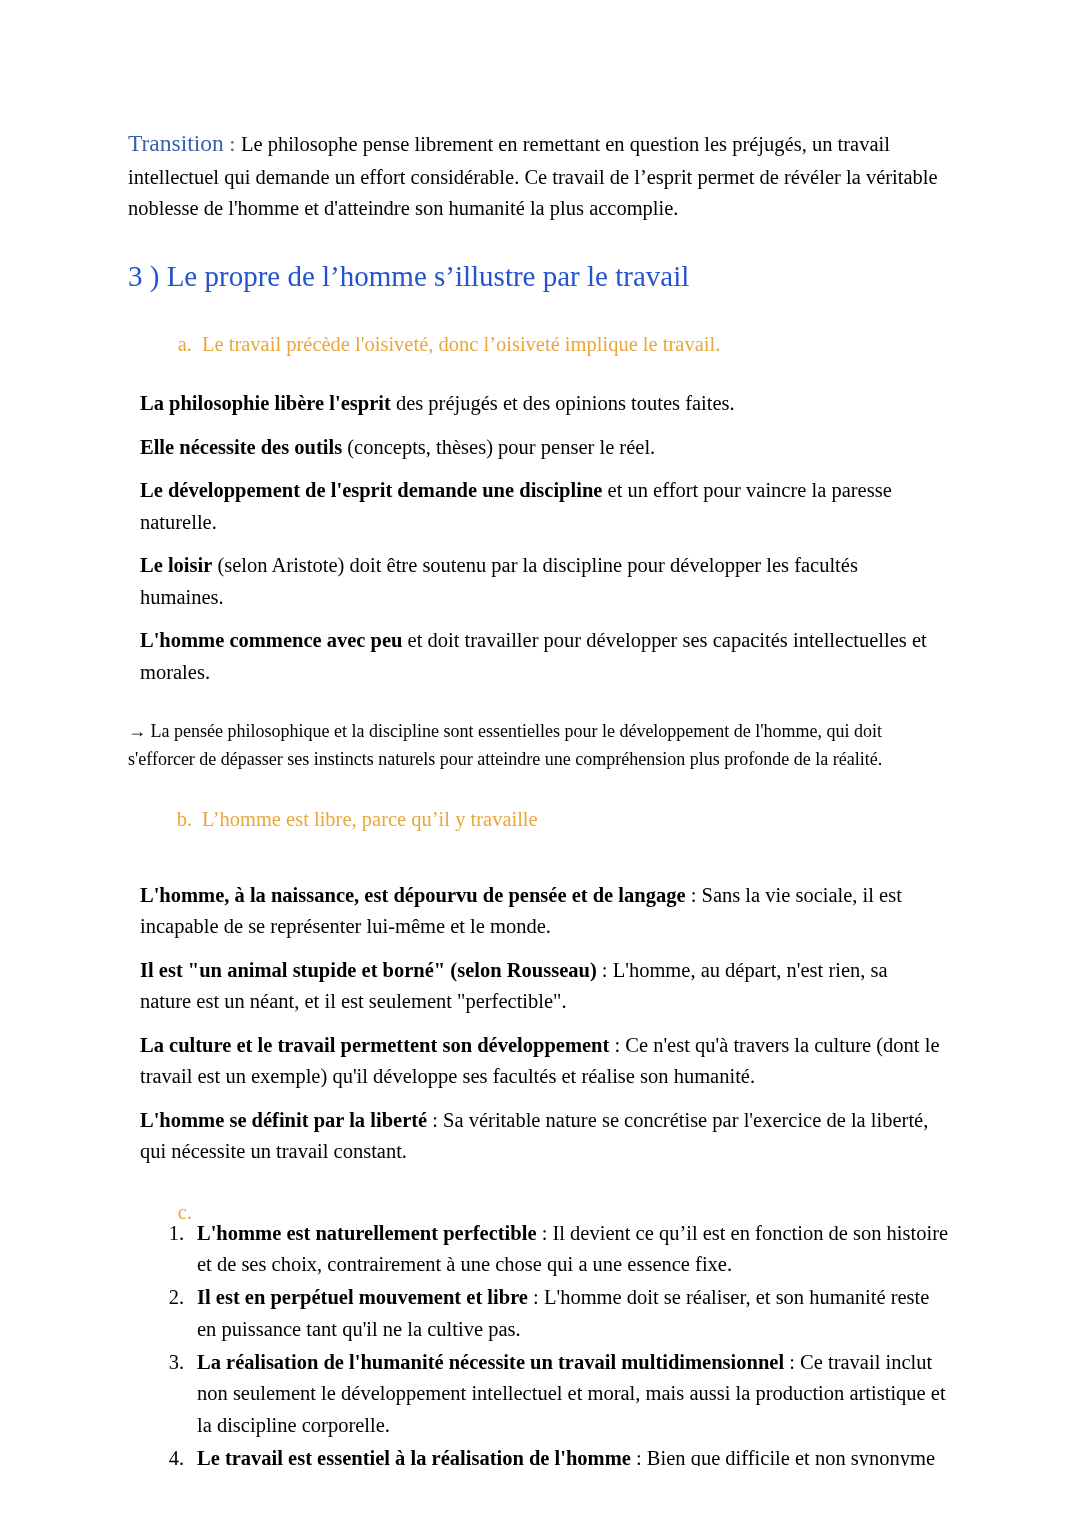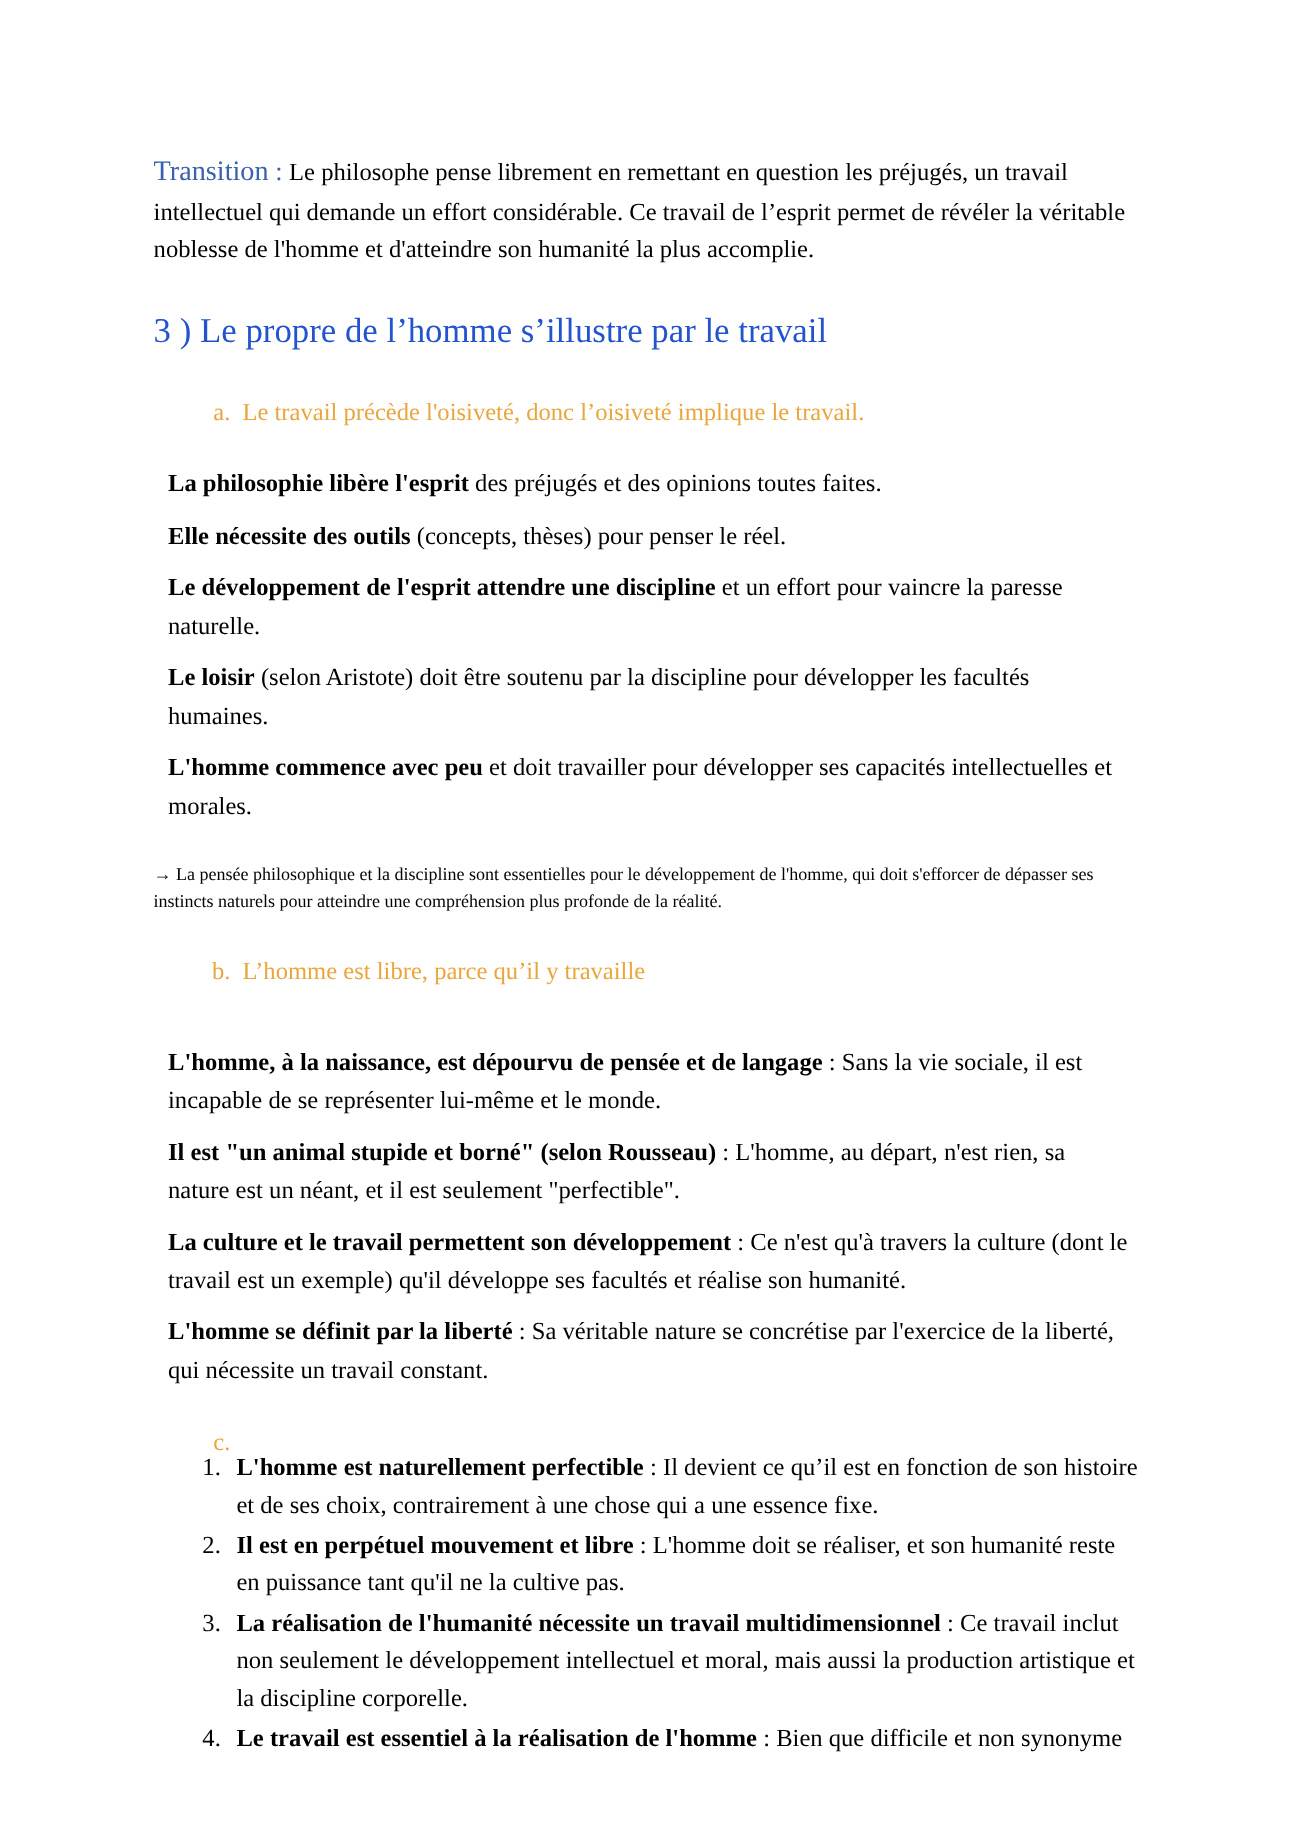--- a/index.html
+++ b/index.html
@@ -89,21 +89,21 @@
     margin: 0 0 30px 0;
   }
   .body-block p {
     margin: 12px;
   }
   .body-block strong {
     font-weight: bold;
   }
 
   .arrow-block {
-    font-size: 15px;
+    font-size: 18px;
     line-height: 1.535;
     margin: 0 0 32px 0;
   }
 
   
   .numbered-list {
     margin: 0;
     padding: 0;
     list-style: none;
     font-size: 20.5px;
@@ -139,21 +139,21 @@
     <h2 class="section-heading">3 ) Le propre de l’homme s’illustre par le travail</h2>
 
     <div class="sub-heading">
       <span class="marker">a.</span>
       <span class="sh-text">Le travail précède l'oisiveté, donc l’oisiveté implique le travail.</span>
     </div>
 
     <div class="body-block">
       <p><strong>La philosophie libère l'esprit</strong><span> des préjugés et des opinions toutes faites.</span></p>
       <p><strong>Elle nécessite des outils</strong><span> (concepts, thèses) pour penser le réel.</span></p>
-      <p><strong>Le développement de l'esprit attendre une discipline</strong><span> et un effort pour vaincre la paresse naturelle.</span></p>
+      <p><strong>Le développement de l'esprit demande une discipline</strong><span> et un effort pour vaincre la paresse naturelle.</span></p>
       <p><strong>Le loisir</strong><span> (selon Aristote) doit être soutenu par la discipline pour développer les facultés humaines.</span></p>
       <p><strong>L'homme commence avec peu</strong><span> et doit travailler pour développer ses capacités intellectuelles et morales.</span></p>
     </div>
 
     <p class="arrow-block">→ La pensée philosophique et la discipline sont essentielles pour le développement de l'homme, qui doit s'efforcer de dépasser ses instincts naturels pour atteindre une compréhension plus profonde de la réalité.</p>
 
     <div class="sub-heading spaced-after">
       <span class="marker">b.</span>
       <span class="sh-text">L’homme est libre, parce qu’il y travaille</span>
     </div>

